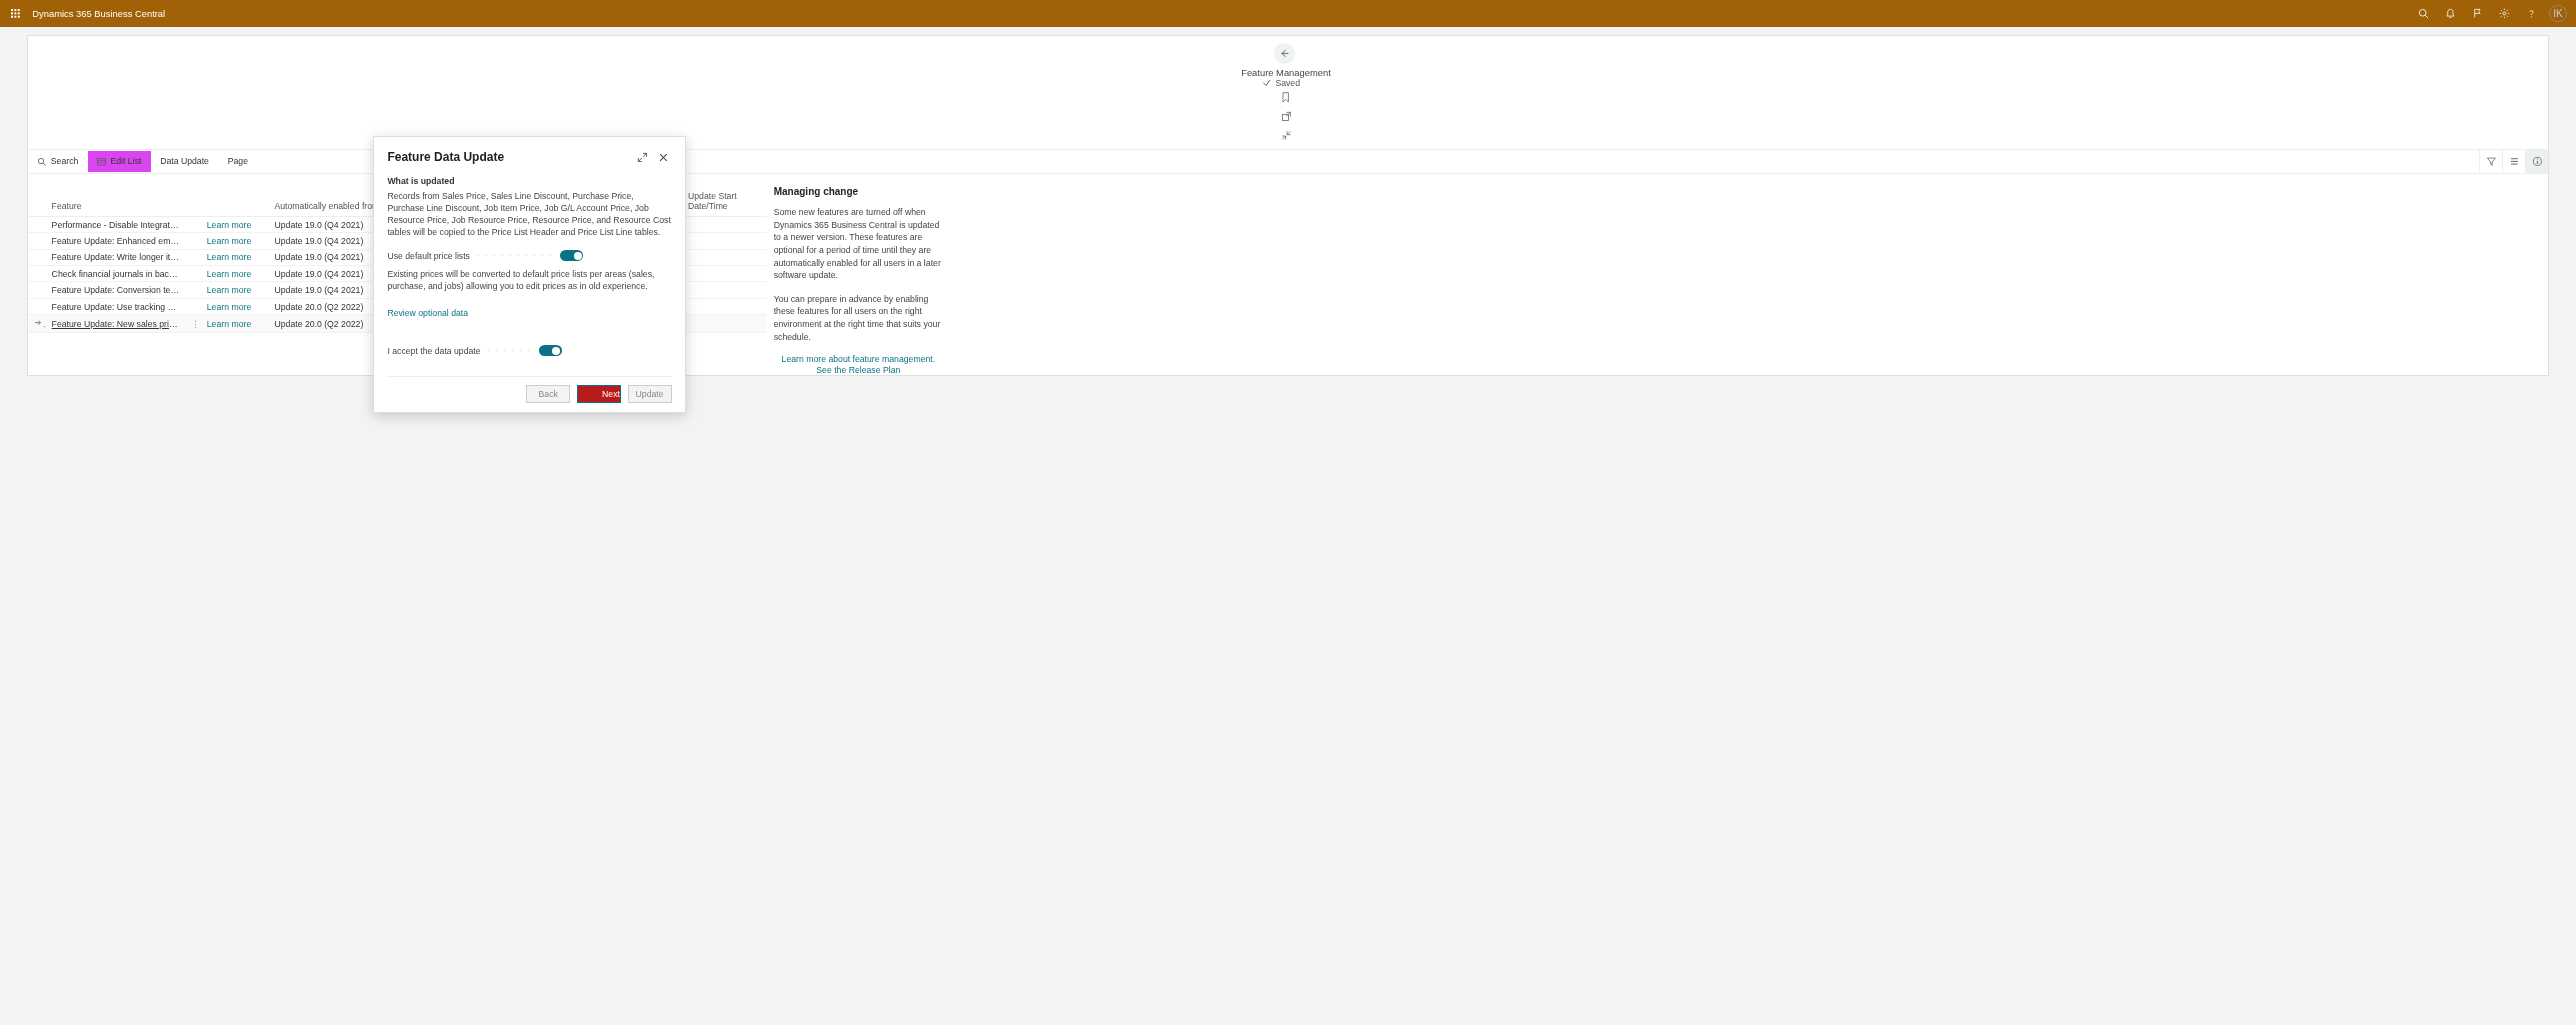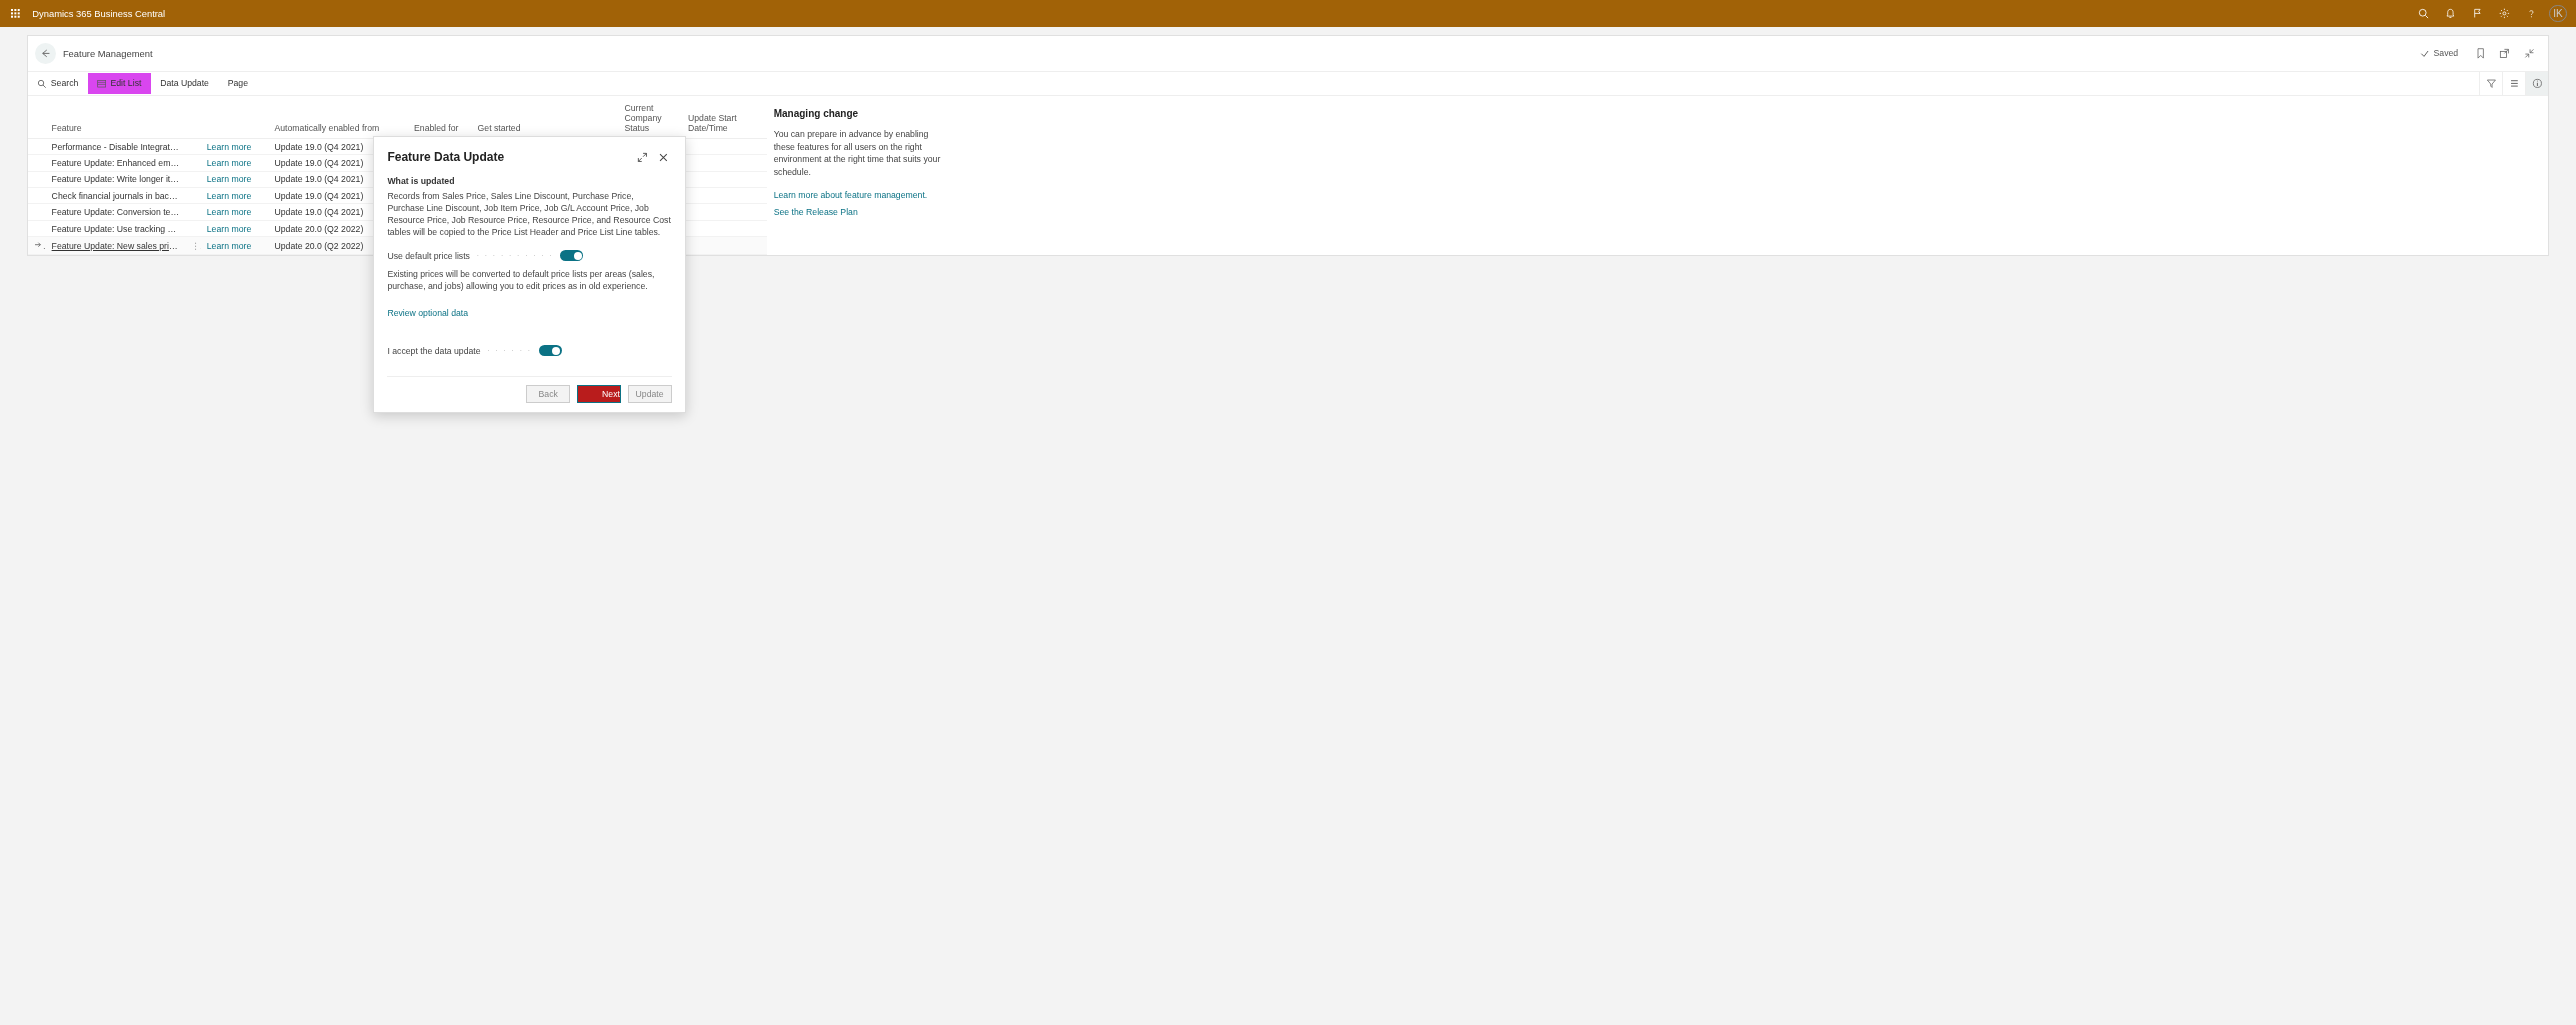--- a/index.html
+++ b/index.html
@@ -9,42 +9,42 @@
   .header-bar { background: #a16207; color: #fff; height: 27px; display: flex; align-items: center; padding: 0 5.4px; font-size: 9.4px; }
   .header-bar .waffle { width: 21.5px; display: flex; align-items: center; justify-content: center; height: 100%; }
   .header-bar .app-title { padding-left: 5.4px; }
   .header-bar .spacer { flex: 1; }
   .header-bar .hicon { width: 27px; height: 27px; display: flex; align-items: center; justify-content: center; }
   .header-bar .avatar { width: 17.5px; height: 17.5px; border: 0.7px solid #888; border-radius: 50%; display:flex; align-items:center; justify-content:center; font-size:10px; color:#ccc; margin: 0 4px;}
   svg { stroke: currentColor; fill: none; }
 
   
   .page-wrap { margin: 8px 27px 0 27px; background: #fff; border: 0.7px solid #e0e0e0; }
-  .page-header { display:flex; align-items:center; padding: 4px 6.7px 4px 2.7px; border-bottom: 0.7px solid #eee; }
+  .page-header { display:flex; align-items:center; padding: 4px 6.7px 4px 2.7px; border-bottom: 0.7px solid #eee; flex-direction: column; }
   .back-circle { width:21.5px; height:21.5px; border-radius:50%; background:#eef3f3; display:flex; align-items:center; justify-content:center; margin:2.7px 6.7px 2.7px 4px; color:#555;}
   .page-title { font-size:9.4px; color:#444; }
   .page-header .spacer { flex:1; }
   .saved { display:flex; align-items:center; gap:4px; color:#555; font-size:8.7px; margin-right:10px;}
   .ph-icon { width:19px; height:19px; display:flex; align-items:center; justify-content:center; color:#555; margin:0 2.7px;}
 
   
   .action-bar { display:flex; align-items:center; border-bottom:0.7px solid #eee; font-size:8.7px; }
   .ab-item { padding: 5.4px 9.4px; display:flex; align-items:center; gap:4px; color:#333; }
   .ab-item.active { background:#d946ef; }
   .ab-right { margin-left:auto; display:flex; align-items:center; }
   .ab-ricon { width:23px; height:23px; display:flex; align-items:center; justify-content:center; color:#555; border-left:0.7px solid #eee;}
   .ab-ricon.active { background:#edf0f0; }
 
   
   .content { display:flex; align-items:flex-start; }
   .grid-area { flex:0 0 739px; }
   .factbox { flex:0 0 188px; padding: 12px 12px 0 6.7px; font-size:8.7px; color:#444; }
   .factbox h3 { font-size:10px; font-weight:600; margin-bottom:9.4px; color:#222;}
   .factbox p { margin-bottom:10.8px; line-height:1.45; }
-  .factbox .link { color:#0b7285; display:block; text-align:left; margin-top:7px;}
+  .factbox .link { color:#0b7285; display:block; text-align:center; margin-top:1px;}
 
   
   table { border-collapse: collapse; width:100%; font-size:8.7px; color:#333; table-layout:fixed;}
   thead th { text-align:left; font-weight:400; color:#555; padding: 6.7px 5.4px 5.4px 5.4px; vertical-align:bottom; border-bottom:0.7px solid #eee;}
   tbody td { padding: 2.7px 5.4px; border-bottom:0.7px solid #f2f2f2; white-space:nowrap; overflow:hidden; text-overflow:ellipsis; height:15px;}
   tbody tr.sel td { background:#fafafa; }
   .learn { color:#0b7285; }
   .underline { text-decoration: underline; }
   .row-arrow { width:16px; text-align:center; color:#666; }
   .row-menu { width:15px; text-align:center; color:#666; }
@@ -313,20 +313,21 @@
               <td></td>
               <td style="text-align: right;"><span class="ellips">…</span></td>
               <td></td>
             </tr>
           </tbody>
       </table>
     </div>
 
     <div class="factbox">
       <h3>Managing change</h3>
+      <p>Some new features are turned off when Dynamics 365 Business Central is updated to a newer version. These features are optional for a period of time until they are automatically enabled for all users in a later software update.</p>
       <p>You can prepare in advance by enabling these features for all users on the right environment at the right time that suits your schedule.</p>
       <a class="link">Learn more about feature management.</a>
       <a class="link">See the Release Plan</a>
     </div>
 
   </div>
 </div>
 
 <div class="dialog">
   <div class="dialog-head">

